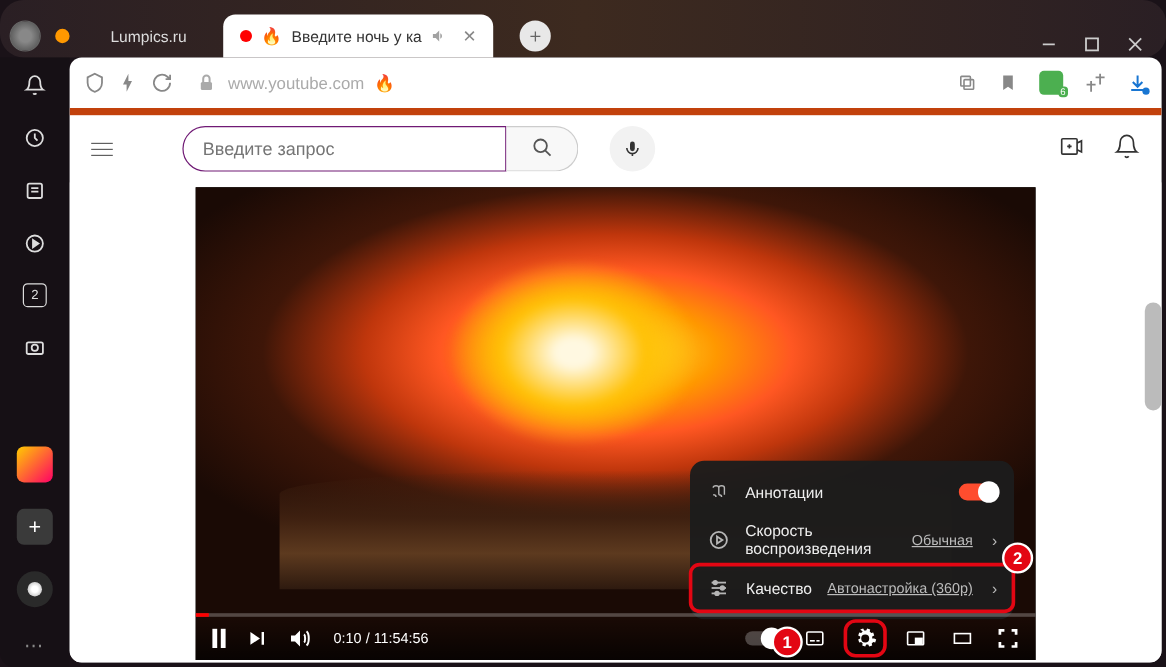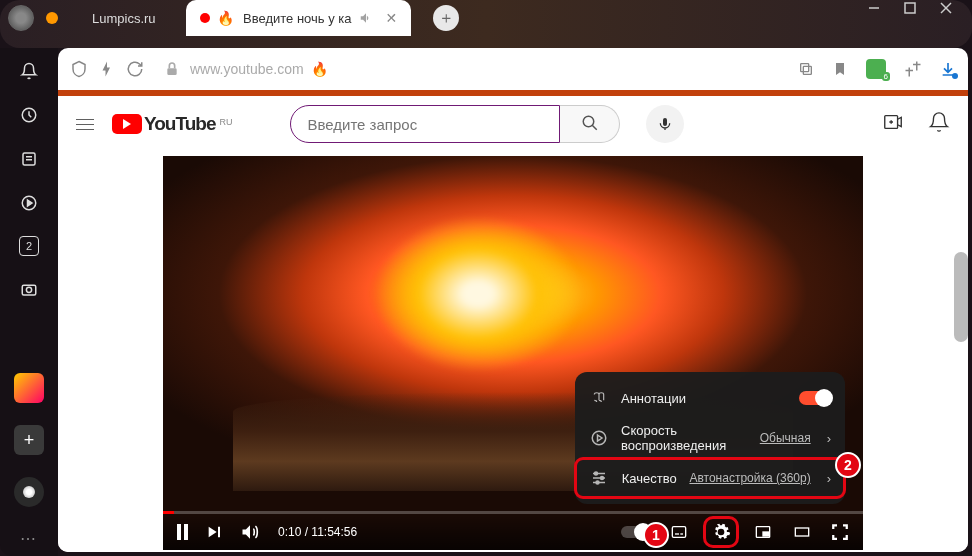--- a/index.html
+++ b/index.html
@@ -1,18 +1,18 @@
 <!DOCTYPE html>
 <html><head>
 <meta charset="utf-8">
 <style>
 * { margin: 0; padding: 0; box-sizing: border-box; font-family: Arial, sans-serif; }
 body { width: 972px; height: 556px; background: #1a1218; overflow: hidden; border-radius: 12px; position: relative; }
 
-.titlebar { height: 48px; display: flex; align-items: flex-start; background: linear-gradient(90deg, #2a1f24 0%, #3d2a1f 50%, #2a1f24 100%); padding: 0 8px; border-radius: 20px; }
+.titlebar { height: 48px; display: flex; align-items: flex-end; background: linear-gradient(90deg, #2a1f24 0%, #3d2a1f 50%, #2a1f24 100%); padding: 0 8px; border-radius: 20px; }
 .titlebar-left { display: flex; align-items: center; gap: 12px; }
 .avatar { width: 26px; height: 26px; border-radius: 50%; background: radial-gradient(circle, #888 30%, #444); border: 1px solid #666; }
 .dot-orange { width: 12px; height: 12px; border-radius: 50%; background: #ff9800; }
 .tab { display: flex; align-items: center; height: 36px; padding: 0 14px; border-radius: 10px 10px 0 0; font-size: 13px; gap: 8px; cursor: pointer; }
 .tab.inactive { color: #ddd; margin-left: 8px; }
 .tab.active { background: #fff; color: #333; margin-left: 4px; }
 .tab-favicon { font-size: 14px; }
 .yt-dot { width: 10px; height: 10px; border-radius: 50%; background: #ff0000; display: inline-block; }
 .mute-ico { opacity: 0.6; }
 .close-x { color: #888; font-size: 14px; margin-left: 4px; }
@@ -58,21 +58,21 @@
 .yt-right span { cursor: pointer; }
 
 .video-area { flex: 1; background: #fff; display: flex; justify-content: center; position: relative; }
 .player { width: 700px; height: 394px; background: #000; position: relative; margin-top: 4px; overflow: hidden; }
 .fire-bg { position: absolute; inset: 0; background: radial-gradient(ellipse 60% 50% at 50% 35%, #ffeb3b 0%, #ff9800 20%, #ff5722 35%, #bf360c 50%, #3e1608 70%, #1a0a05 100%); }
 .fire-bg::before { content:''; position:absolute; left:30%; top:15%; width:30%; height:40%; background: radial-gradient(ellipse, #fff8e1 10%, #ffc107 40%, transparent 70%); filter: blur(3px); }
 .fire-bg::after { content:''; position:absolute; left:10%; bottom:15%; width:80%; height:25%; background: linear-gradient(0deg, #2e1a0f 0%, #5d3a1f 30%, #3e2010 60%, transparent); border-radius: 50% 50% 0 0 / 20% 20% 0 0; }
 
 .scroll-ind { position: absolute; right: 0; top: 100px; width: 14px; height: 90px; background: #bbb; border-radius: 7px; }
 
-.settings-menu { position: absolute; right: 18px; bottom: 46px; width: 270px; background: rgba(28,28,28,0.96); border-radius: 12px; padding: 6px 0; color: #eee; font-size: 13px; }
+.settings-menu { position: absolute; right: 18px; bottom: 34px; width: 270px; background: rgba(28,28,28,0.96); border-radius: 12px; padding: 6px 0; color: #eee; font-size: 13px; }
 .menu-row { display: flex; align-items: center; height: 40px; padding: 0 14px; cursor: pointer; gap: 12px; }
 .menu-ico { width: 20px; opacity: 0.8; display: flex; justify-content: center; }
 .menu-label { flex: 1; }
 .menu-val { color: #bbb; font-size: 12px; text-decoration: underline; }
 .chevron { color: #bbb; margin-left: 4px; }
 .toggle-on { width: 32px; height: 14px; background: #ff4d2e; border-radius: 7px; position: relative; margin-left: auto; }
 .toggle-on::after { content:''; position:absolute; right:-2px; top:-2px; width:18px; height:18px; background:#fff; border-radius:50%; }
 .quality-row { outline: 3px solid #e30613; outline-offset: -2px; border-radius: 8px; position: relative; text-align: center; }
 
 .badge { position: absolute; width: 26px; height: 26px; border-radius: 50%; background: #e30613; border: 2px solid #fff; color: #fff; font-weight: bold; display: flex; align-items: center; justify-content: center; font-size: 14px; z-index: 50; }
@@ -229,25 +229,20 @@
         </span>
     </div>
   </div>
 
   <div class="yt-header">
     <div class="hamburger">
         <div></div>
         <div></div>
         <div></div>
       </div>
-    <div class="yt-logo">
-      <div class="yt-logo-icon"></div>
-      <span class="yt-logo-text">YouTube</span>
-      <span class="yt-ru">RU</span>
-    </div>
     <div class="yt-search">
       <input type="text" placeholder="Введите запрос" style="">
       <button><svg width="18" height="18" viewBox="0 0 24 24" fill="none" stroke="#555" stroke-width="2">
             <circle cx="10" cy="10" r="7"></circle>
             <line x1="21" y1="21" x2="15" y2="15"></line>
           </svg></button>
     </div>
     <div class="yt-mic">
         <svg width="16" height="16" viewBox="0 0 24 24" fill="#333">
           <rect x="9" y="3" width="6" height="12" rx="3"></rect>

